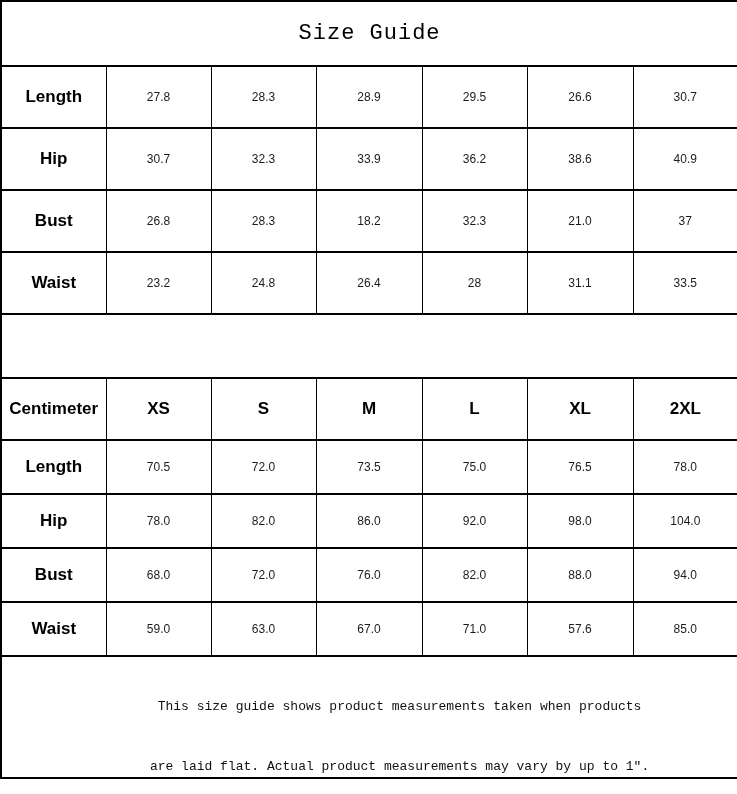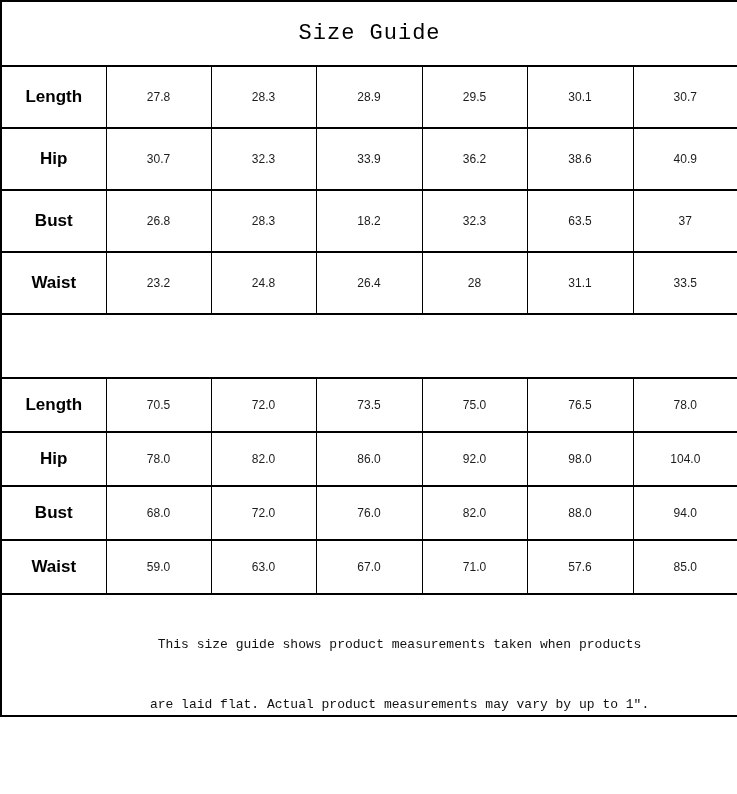--- a/index.html
+++ b/index.html
@@ -94,59 +94,68 @@
       </tr>
     </tbody>
 
     <tbody class="measure-table" data-table-index="0">
         <tr class="measurement-row">
           <th>Length</th>
           <td>27.8</td>
           <td>28.3</td>
           <td>28.9</td>
           <td>29.5</td>
-          <td>30.1</td>
+          <td>26.6</td>
           <td>30.7</td>
         </tr>
         <tr class="measurement-row">
           <th>Hip</th>
           <td>30.7</td>
           <td>32.3</td>
           <td>33.9</td>
           <td>36.2</td>
           <td>38.6</td>
           <td>40.9</td>
         </tr>
         <tr class="measurement-row">
           <th>Bust</th>
           <td>26.8</td>
           <td>28.3</td>
           <td>18.2</td>
           <td>32.3</td>
-          <td>63.5</td>
+          <td>21.0</td>
           <td>37</td>
         </tr>
         <tr class="measurement-row">
           <th>Waist</th>
           <td>23.2</td>
           <td>24.8</td>
           <td>26.4</td>
           <td>28</td>
           <td>31.1</td>
           <td>33.5</td>
         </tr>
       </tbody>
 
     <tbody>
       <tr>
         <td class="spacer-cell" colspan="7"></td>
       </tr>
     </tbody>
 
     <tbody class="measure-table" data-table-index="1">
+        <tr>
+          <th>Centimeter</th>
+          <th>XS</th>
+          <th>S</th>
+          <th>M</th>
+          <th>L</th>
+          <th>XL</th>
+          <th>2XL</th>
+        </tr>
         <tr class="measurement-row">
           <th>Length</th>
           <td>70.5</td>
           <td>72.0</td>
           <td>73.5</td>
           <td>75.0</td>
           <td>76.5</td>
           <td>78.0</td>
         </tr>
         <tr class="measurement-row">

